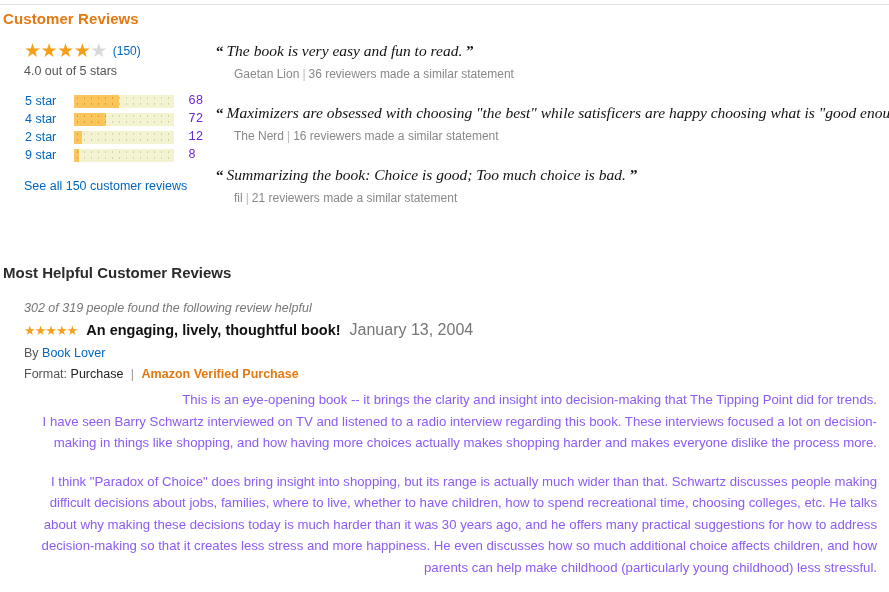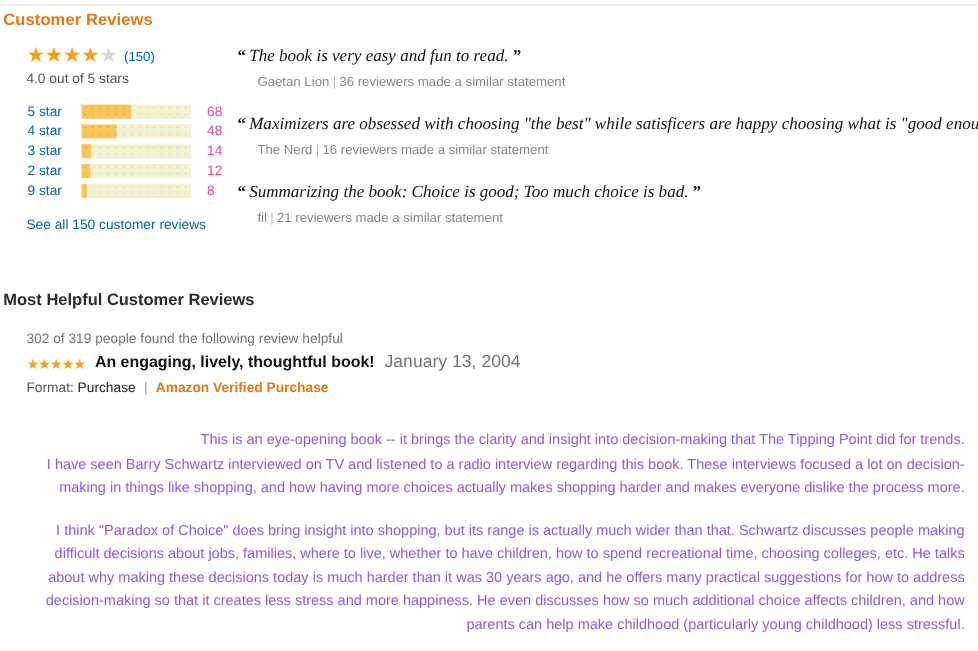--- a/index.html
+++ b/index.html
@@ -105,24 +105,25 @@
     top: 0;
     left: 0;
     height: 13px;
     background-color: #FBC55E;
     background-image:
       radial-gradient(circle, rgba(234,150,30,.85) 0.7px, transparent 0.8px);
     background-size: 7px 6px;
   }
   .hist-count {
     font-size: 12.5px;
-    color: #ec4899;
+    color: #6d28d9;
     padding-left: 14px;
     vertical-align: middle;
     white-space: nowrap;
+    font-family: Liberation Mono, monospace;
   }
 
   .see-all {
     margin-top: 15px;
     font-size: 12.5px;
     color: #0066c0;
     cursor: pointer;
   }
 
   
@@ -170,20 +171,21 @@
   .review {
     position: absolute;
     top: 300px;
     left: 24px;
     width: 855px;
   }
   .helpful-votes {
     font-size: 12.5px;
     color: #777777;
     line-height: 16px;
+    font-style: italic;
   }
   .review-head {
     display: flex;
     align-items: center;
     margin-top: 5px;
     height: 18px;
   }
   .smallstars {
     font-size: 13px;
     line-height: 13px;
@@ -266,30 +268,21 @@
           </td>
           <td class="hist-count">68</td>
         </tr>
         <tr>
           <td class="hist-label">4 star</td>
           <td class="hist-bar-cell">
             <div class="bar-track">
               <div class="bar-fill" style="width: 32%;"></div>
             </div>
           </td>
-          <td class="hist-count">48</td>
-        </tr>
-        <tr>
-          <td class="hist-label">3 star</td>
-          <td class="hist-bar-cell">
-            <div class="bar-track">
-              <div class="bar-fill" style="width: 9%;"></div>
-            </div>
-          </td>
-          <td class="hist-count">14</td>
+          <td class="hist-count">72</td>
         </tr>
         <tr>
           <td class="hist-label">2 star</td>
           <td class="hist-bar-cell">
             <div class="bar-track">
               <div class="bar-fill" style="width: 8%;"></div>
             </div>
           </td>
           <td class="hist-count">12</td>
         </tr>
@@ -327,20 +320,24 @@
 
 <div class="review">
   <div class="helpful-votes">302 of 319 people found the following review helpful</div>
 
   <div class="review-head">
     <span class="smallstars">★★★★★</span>
     <span class="review-title">An engaging, lively, thoughtful book!</span>
     <span class="review-date">January 13, 2004</span>
   </div>
 
+  <div class="by-line">
+    <span>By</span>
+    <span class="author">Book Lover</span>
+  </div>
 
   <div class="format-line">
     <span>Format:</span>
     <span class="fmt-value">Purchase</span>
     <span class="sep">|</span>
     <span class="verified">Amazon Verified Purchase</span>
   </div>
 </div>
 
 <div class="review-body" id="review-body">

